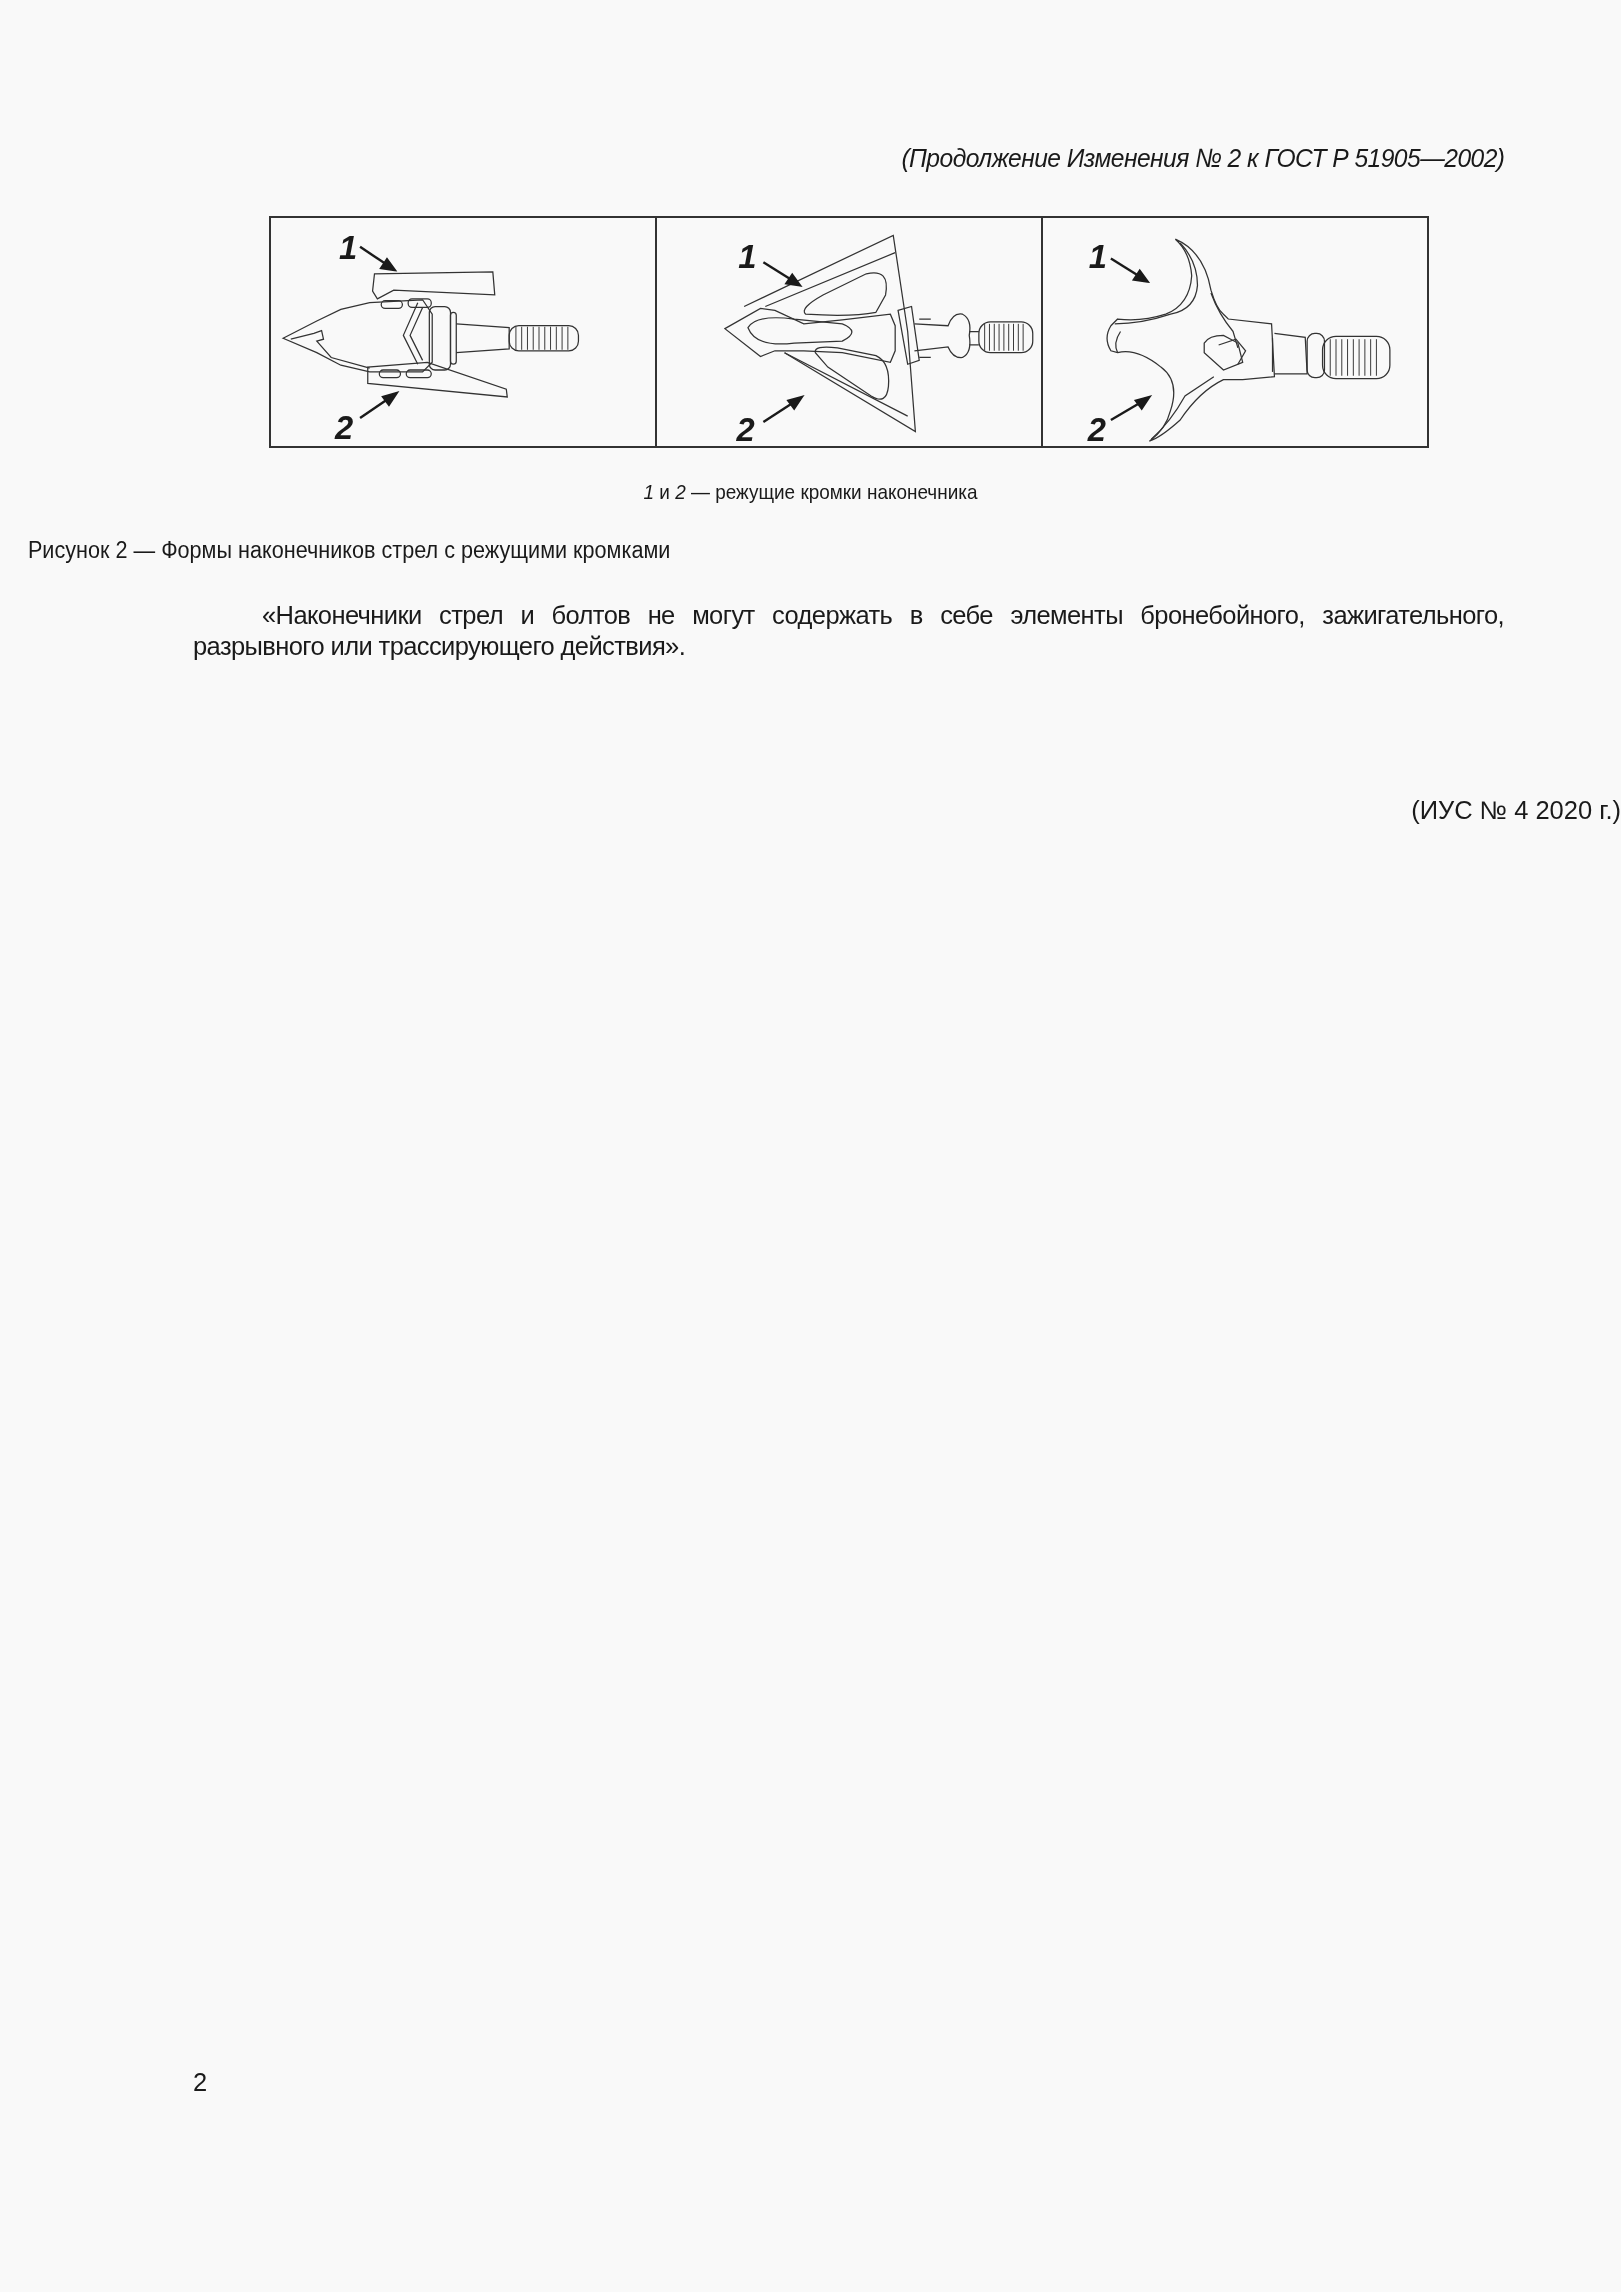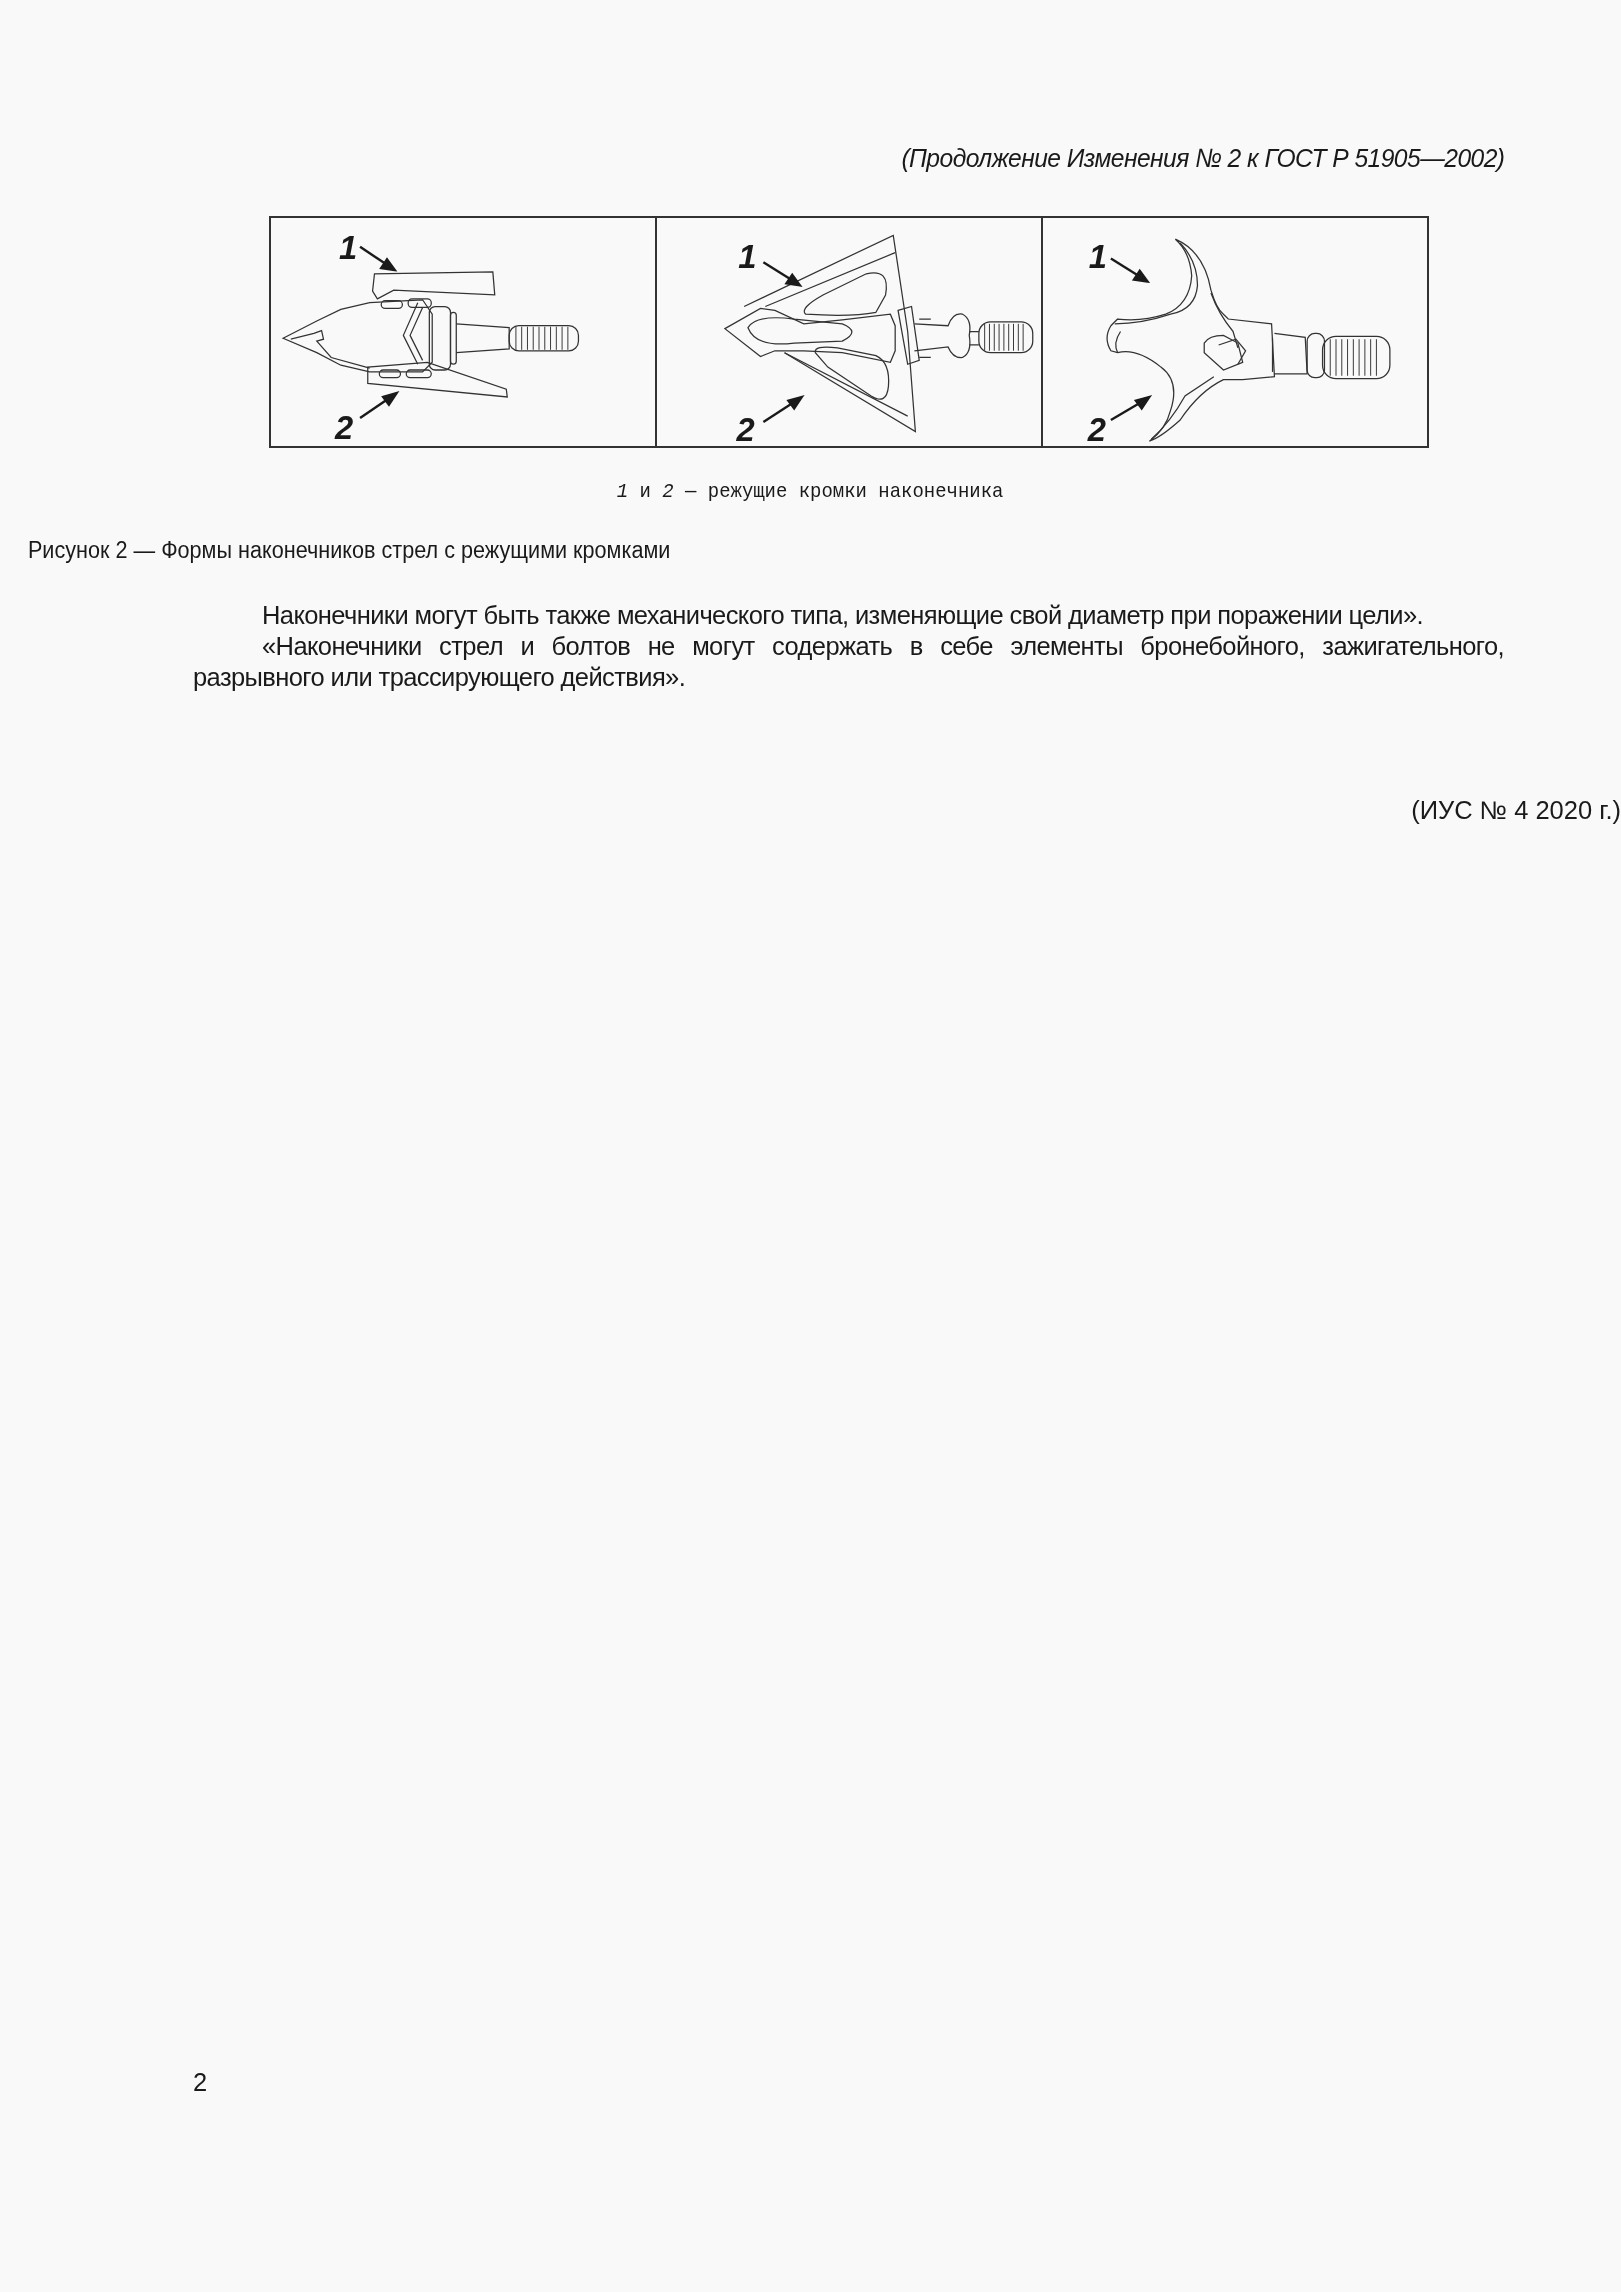--- a/index.html
+++ b/index.html
@@ -12,21 +12,21 @@
     letter-spacing:0.2px; transform:scaleX(0.93); transform-origin:right center;
   }
   .figure-box {
     position:absolute; left:269px; top:216px; width:1160px; height:232px;
     border:2px solid #333; box-sizing:border-box; display:flex;
   }
   .fig-cell { flex:1; position:relative; }
   .fig-cell + .fig-cell { border-left:2px solid #333; }
   .fig-cell svg { position:absolute; left:0; top:0; width:100%; height:100%; }
   .caption-legend {
-    position:absolute; left:0; width:1621px; top:480px; text-align:center; font-size:20.6px;font-family:Liberation Mono, monospace;
+    position:absolute; left:0; width:1621px; top:480px; text-align:center; font-size:20.6px;
   }
   .caption-legend .inner { display:inline-block; transform:scaleX(0.92); }
   .caption-title {
     position:absolute; left:0; width:1621px; top:537px; text-align:left; font-size:23.5px;
   }
   .caption-title .inner { display:inline-block; transform:scaleX(0.92); }
   .body-text {
     position:absolute; left:193px; width:1311px; top:600px; font-size:25.5px; line-height:31px;
   }
   .body-text p { margin:0; text-indent:69px; text-align:justify; transform-origin:left; }
@@ -159,21 +159,20 @@
   <span class="inner">
     <span class="it">1</span><span> и </span><span class="it">2</span><span> — режущие кромки наконечника</span>
   </span>
 </div>
 
 <div class="caption-title">
   <span class="inner">Рисунок 2 — Формы наконечников стрел с режущими кромками</span>
 </div>
 
 <div class="body-text condensed">
-  <p>Наконечники могут быть также механического типа, изменяющие свой диаметр при поражении цели».</p>
   <p>«Наконечники стрел и болтов не могут содержать в себе элементы бронебойного, зажигательного, разрывного или трассирующего действия».</p>
 </div>
 
 <div class="ius">
   <span class="inner">(ИУС № 4  2020 г.)</span>
 </div>
 
 <div class="page-number">2</div>
 
 

